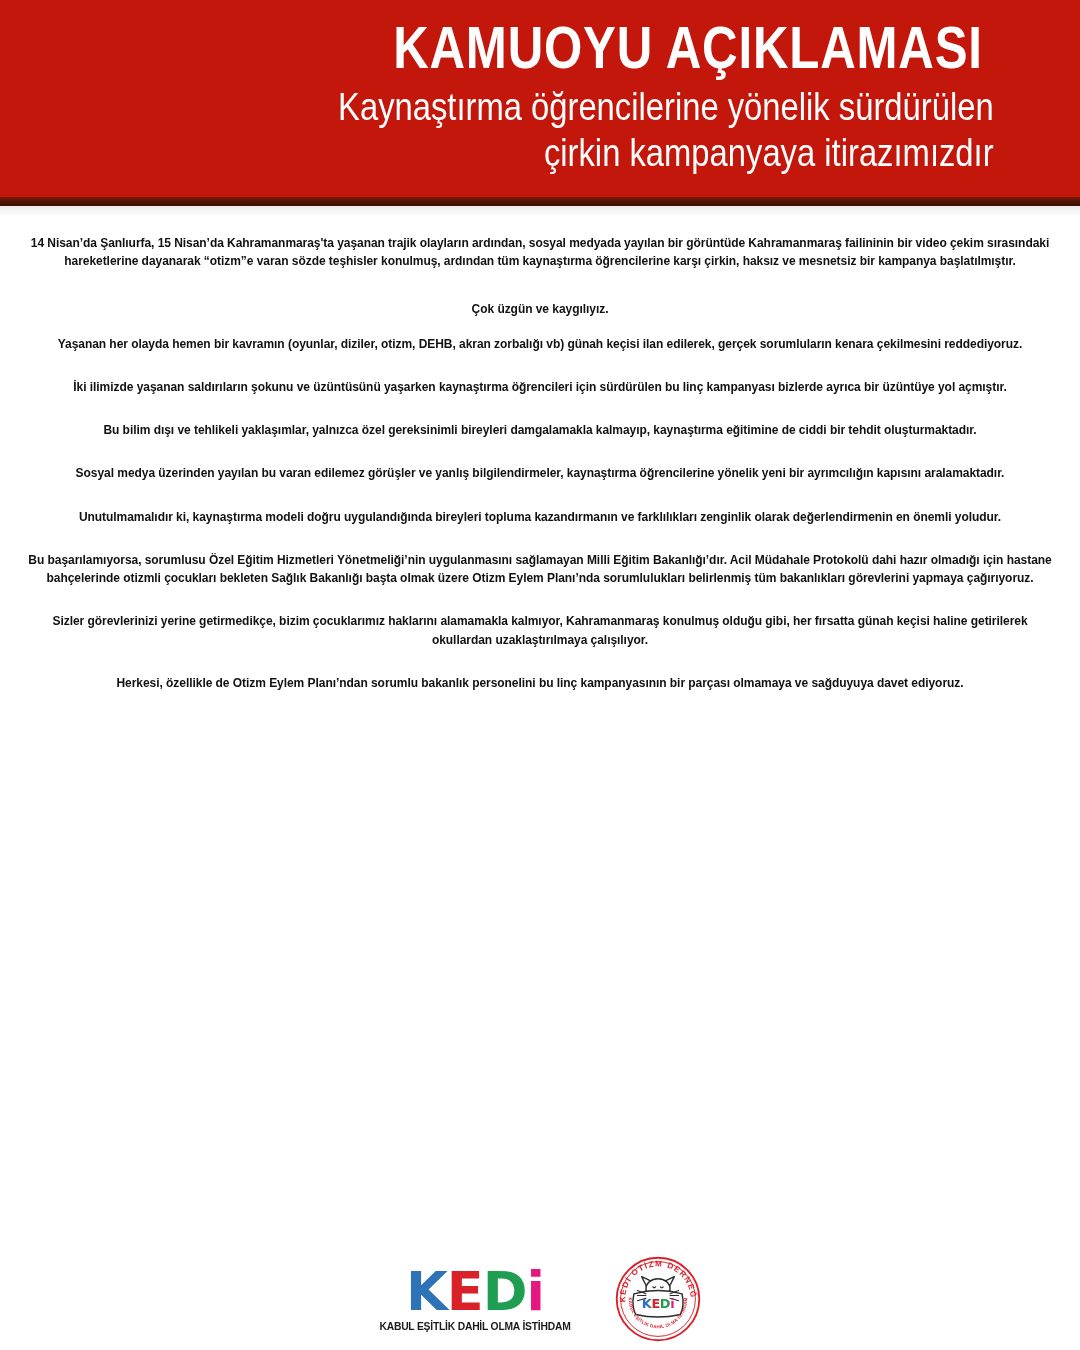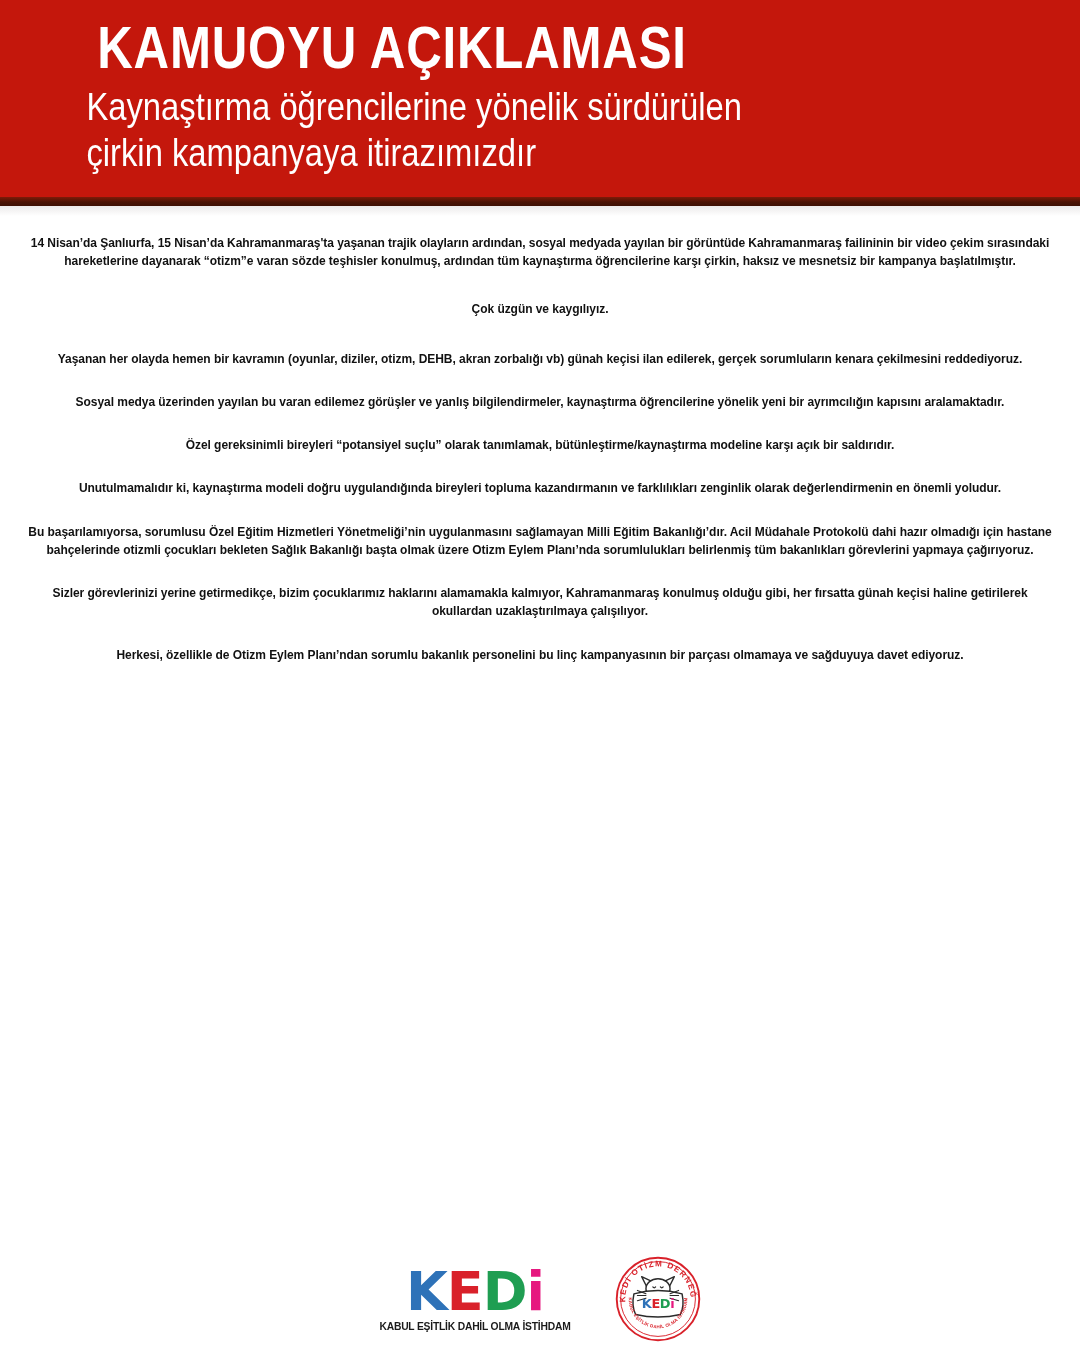--- a/index.html
+++ b/index.html
@@ -17,21 +17,21 @@
   }
 
   
   .banner {
     position: relative;
     width: 1080px;
     height: 197px;
     background: #C4170C;
     box-sizing: border-box;
     padding-top: 18px;
-    text-align: left;
+    text-align: right;
     overflow: hidden;
   }
   .banner-title {
     color: #ffffff;
     font-family: "Liberation Sans Narrow", "Liberation Sans", "DejaVu Sans", sans-serif;
     font-size: 60px;
     font-weight: 700;
     letter-spacing: 1px;
     line-height: 1.0;
     transform: scaleX(0.82);
@@ -70,21 +70,21 @@
   .para {
     text-align: center;
     color: #111111;
     font-size: 12px;
     font-weight: 700;
     line-height: 1.52;
     margin: 0 0 25px 0;
     letter-spacing: -0.05px;
   }
   .para-1 { margin-bottom: 30px; }
-  .para-2 { margin-bottom: 31px; }
+  .para-2 { margin-bottom: 16px; }
 
   
   .footer {
     position: absolute;
     left: 0;
     bottom: 8px;
     width: 1080px;
     display: flex;
     justify-content: center;
     align-items: center;
@@ -138,22 +138,23 @@
   <div class="banner-sub">Kaynaştırma öğrencilerine yönelik sürdürülen</div>
   <div class="banner-sub">çirkin kampanyaya itirazımızdır</div>
 </div>
 <div class="banner-shadow"></div>
 <div class="banner-fade"></div>
 
 <div class="content">
   <p class="para para-1">14 Nisan’da Şanlıurfa, 15 Nisan’da Kahramanmaraş'ta yaşanan trajik olayların ardından, sosyal medyada yayılan bir görüntüde Kahramanmaraş failininin bir video çekim sırasındaki hareketlerine dayanarak “otizm”e varan sözde teşhisler konulmuş, ardından tüm kaynaştırma öğrencilerine karşı çirkin, haksız ve mesnetsiz bir kampanya başlatılmıştır.</p>
   <p class="para para-2">Çok üzgün ve kaygılıyız.</p>
   <p class="para">Yaşanan her olayda hemen bir kavramın (oyunlar, diziler, otizm, DEHB, akran zorbalığı vb) günah keçisi ilan edilerek, gerçek sorumluların kenara çekilmesini reddediyoruz.</p>
+  <p class="para">İki ilimizde yaşanan saldırıların şokunu ve üzüntüsünü yaşarken kaynaştırma öğrencileri için sürdürülen bu linç kampanyası bizlerde ayrıca bir üzüntüye yol açmıştır.</p>
+  <p class="para">Bu bilim dışı ve tehlikeli yaklaşımlar, yalnızca özel gereksinimli bireyleri damgalamakla kalmayıp, kaynaştırma eğitimine de ciddi bir tehdit oluşturmaktadır.</p>
   <p class="para">Sosyal medya üzerinden yayılan bu varan edilemez görüşler ve yanlış bilgilendirmeler, kaynaştırma öğrencilerine yönelik yeni bir ayrımcılığın kapısını aralamaktadır.</p>
-  <p class="para">Özel gereksinimli bireyleri “potansiyel suçlu” olarak tanımlamak, bütünleştirme/kaynaştırma modeline karşı açık bir saldırıdır.</p>
   <p class="para">Unutulmamalıdır ki, kaynaştırma modeli doğru uygulandığında bireyleri topluma kazandırmanın ve farklılıkları zenginlik olarak değerlendirmenin en önemli yoludur.</p>
   <p class="para">Bu başarılamıyorsa, sorumlusu Özel Eğitim Hizmetleri Yönetmeliği’nin uygulanmasını sağlamayan Milli Eğitim Bakanlığı’dır. Acil Müdahale Protokolü dahi hazır olmadığı için hastane bahçelerinde otizmli çocukları bekleten Sağlık Bakanlığı başta olmak üzere Otizm Eylem Planı’nda sorumlulukları belirlenmiş tüm bakanlıkları görevlerini yapmaya çağırıyoruz.</p>
   <p class="para">Sizler görevlerinizi yerine getirmedikçe, bizim çocuklarımız haklarını alamamakla kalmıyor, Kahramanmaraş konulmuş olduğu gibi, her fırsatta günah keçisi haline getirilerek okullardan uzaklaştırılmaya çalışılıyor.</p>
   <p class="para">Herkesi, özellikle de Otizm Eylem Planı’ndan sorumlu bakanlık personelini bu linç kampanyasının bir parçası olmamaya ve sağduyuya davet ediyoruz.</p>
 </div>
 
 <div class="footer">
 
   <div class="kedi-logo">
     <div class="kedi-word">

